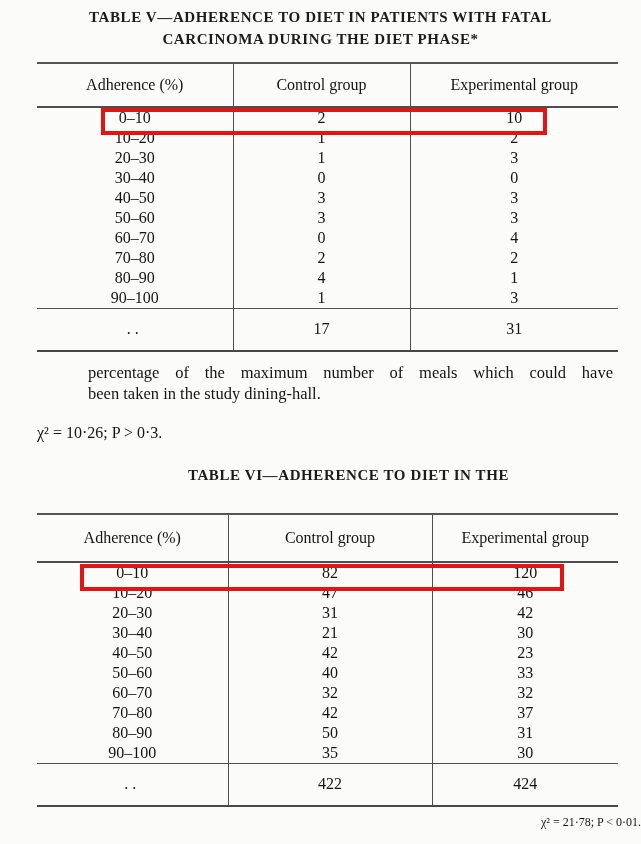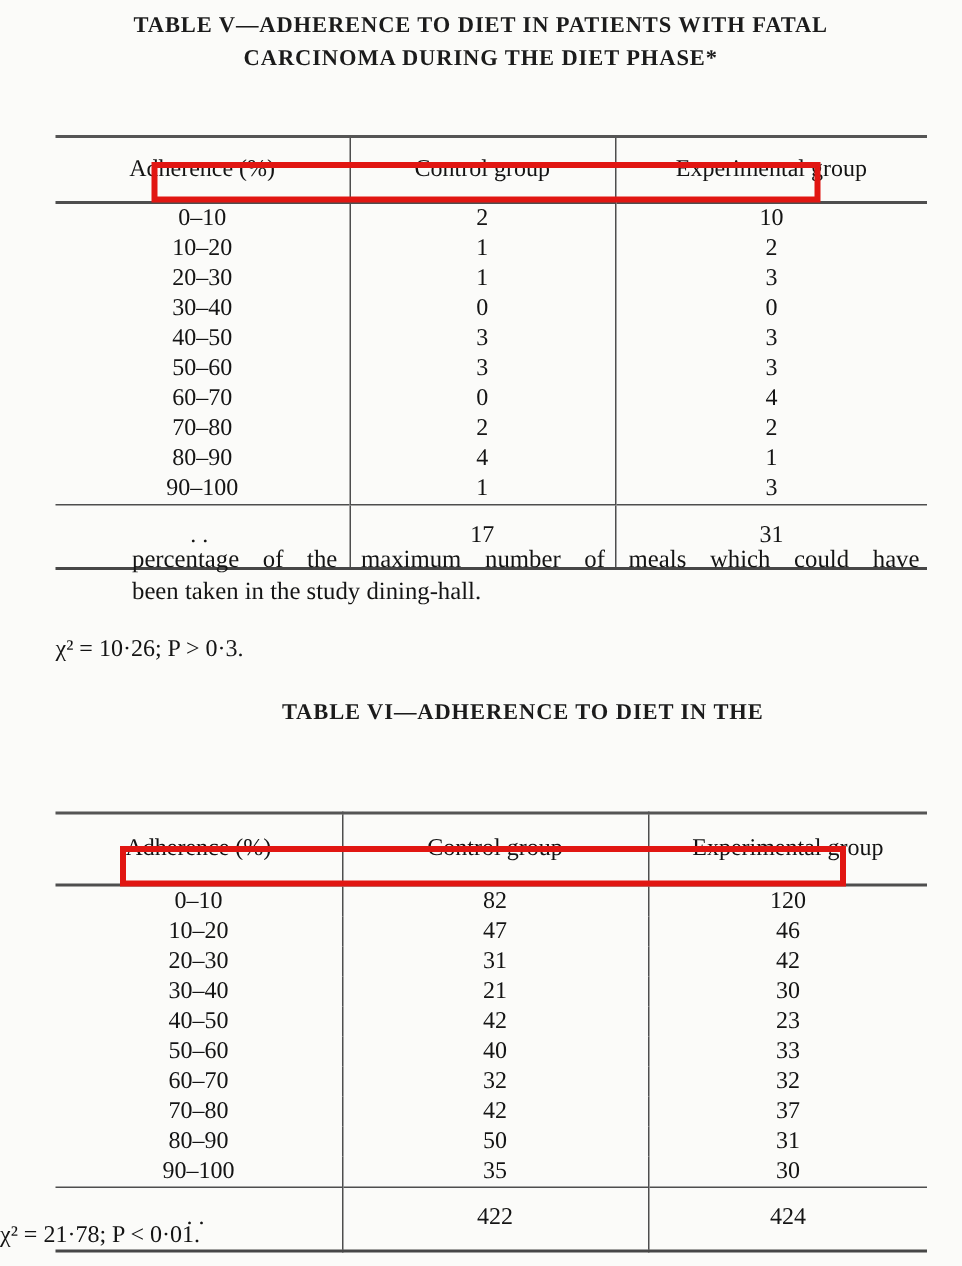--- a/index.html
+++ b/index.html
@@ -26,21 +26,20 @@
   .t6-title1 { top: 467px; margin-left: 28px; }
   .t6-title2 { top: 489px; }
 
   table.data-table {
     position: absolute; left: 37px;
     width: 581px;
     border-collapse: collapse;
     table-layout: fixed;
     border-top: 2.5px solid #555;
     border-bottom: 2.5px solid #474747;
-    margin-top: 28px;
   }
   table.t5 { top: 62px; }
   table.t6 { top: 513px; }
 
   .data-table th, .data-table td {
     padding: 0; margin: 0;
     font-size: 16px;
     font-weight: normal;
     text-align: center;
     vertical-align: middle;
@@ -63,21 +62,21 @@
   .footnote {
     position: absolute; left: 37px; top: 362px; width: 576px;
     font-size: 16.5px; line-height: 21px; color: #141414;
   }
   .fn-justify { text-align: justify; text-align-last: justify; }
   .fn-indent { margin-left: 51px; }
   .fn-marker { font-weight: bold; padding-right: 8px; }
   .stat-left { position: absolute; left: 37px; top: 424px; font-size: 16px; color: #141414; }
   .stat-center {
     position: absolute; left: 0; top: 815px; width: 100%;
-    text-align: left; font-size: 16px; color: #141414;
+    text-align: right; font-size: 12px; color: #141414;
   }
 
   .highlight-box {
     position: absolute;
     border: 4px solid #e11612;
     background: transparent;
     pointer-events: none;
     z-index: 5;
   }
   .hl-1 { left: 101px; top: 108px; width: 446px; height: 27px; }

